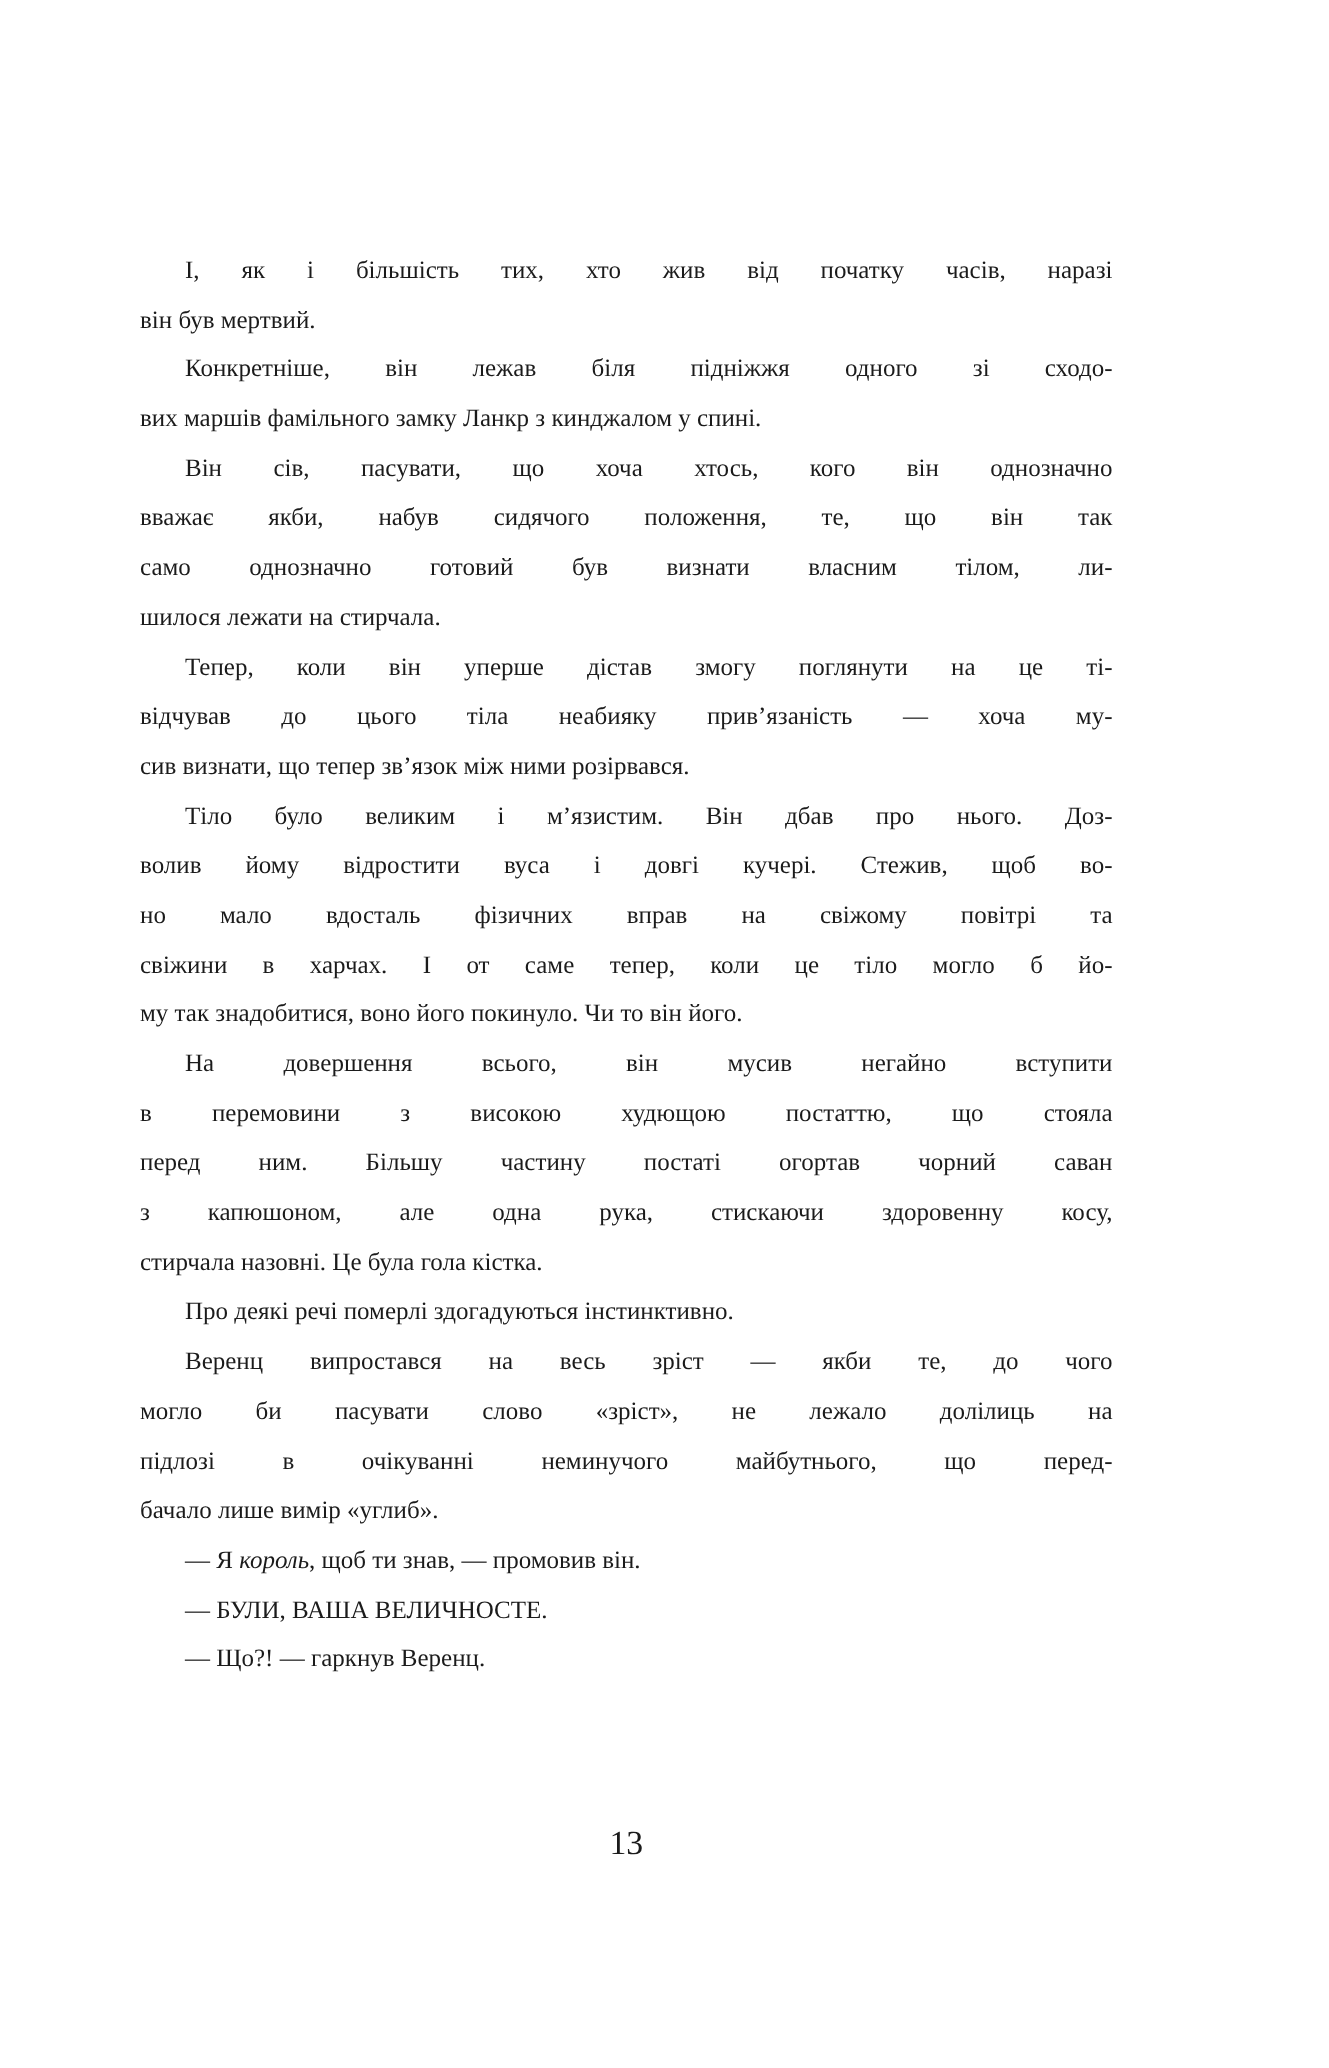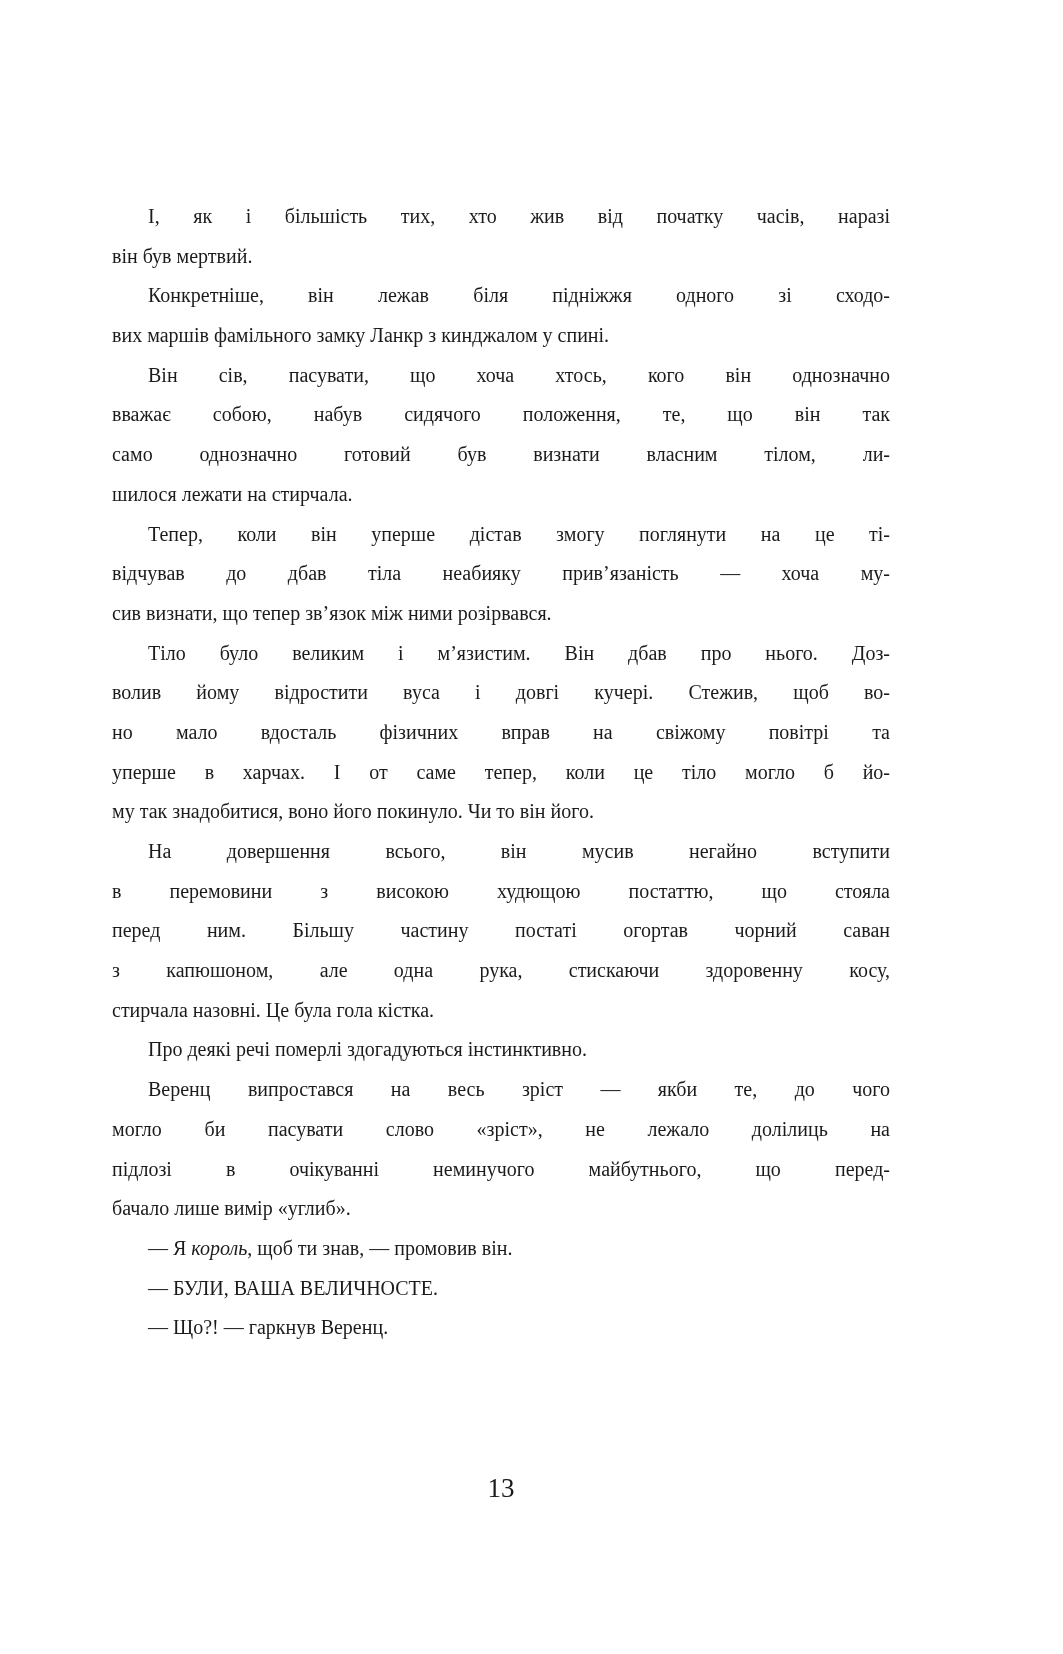--- a/index.html
+++ b/index.html
@@ -41,42 +41,41 @@
     font-style: italic;
   }
   .page-number {
     position: absolute;
     left: 112px;
     top: 1458px;
     width: 778px;
     text-align: center;
     font-size: 27px;
     line-height: 32px;
-    margin-top: 14px;
   }
 </style>
 </head>
 <body>
 
 <div class="text-block" id="text-block">
     <div class="line indent"><span>І, як і більшість тих, хто жив від початку часів, наразі</span></div>
     <div class="line last"><span>він був мертвий.</span></div>
     <div class="line indent"><span>Конкретніше, він лежав біля підніжжя одного зі сходо-</span></div>
     <div class="line last"><span>вих маршів фамільного замку Ланкр з кинджалом у спині.</span></div>
     <div class="line indent"><span>Він сів, пасувати, що хоча хтось, кого він однозначно</span></div>
-    <div class="line"><span>вважає собою, набув сидячого положення, те, що він так</span></div>
+    <div class="line"><span>вважає якби, набув сидячого положення, те, що він так</span></div>
     <div class="line"><span>само однозначно готовий був визнати власним тілом, ли-</span></div>
     <div class="line last"><span>шилося лежати на стирчала.</span></div>
     <div class="line indent"><span>Тепер, коли він уперше дістав змогу поглянути на це ті-</span></div>
-    <div class="line"><span>відчував до дбав тіла неабияку прив’язаність — хоча му-</span></div>
+    <div class="line"><span>відчував до цього тіла неабияку прив’язаність — хоча му-</span></div>
     <div class="line last"><span>сив визнати, що тепер зв’язок між ними розірвався.</span></div>
     <div class="line indent"><span>Тіло було великим і м’язистим. Він дбав про нього. Доз-</span></div>
     <div class="line"><span>волив йому відростити вуса і довгі кучері. Стежив, щоб во-</span></div>
     <div class="line"><span>но мало вдосталь фізичних вправ на свіжому повітрі та</span></div>
-    <div class="line"><span>уперше в харчах. І от саме тепер, коли це тіло могло б йо-</span></div>
+    <div class="line"><span>свіжини в харчах. І от саме тепер, коли це тіло могло б йо-</span></div>
     <div class="line last"><span>му так знадобитися, воно його покинуло. Чи то він його.</span></div>
     <div class="line indent"><span>На довершення всього, він мусив негайно вступити</span></div>
     <div class="line"><span>в перемовини з високою худющою постаттю, що стояла</span></div>
     <div class="line"><span>перед ним. Більшу частину постаті огортав чорний саван</span></div>
     <div class="line"><span>з капюшоном, але одна рука, стискаючи здоровенну косу,</span></div>
     <div class="line last"><span>стирчала назовні. Це була гола кістка.</span></div>
     <div class="line indent last"><span>Про деякі речі померлі здогадуються інстинктивно.</span></div>
     <div class="line indent"><span>Веренц випростався на весь зріст — якби те, до чого</span></div>
     <div class="line"><span>могло би пасувати слово «зріст», не лежало долілиць на</span></div>
     <div class="line"><span>підлозі в очікуванні неминучого майбутнього, що перед-</span></div>

